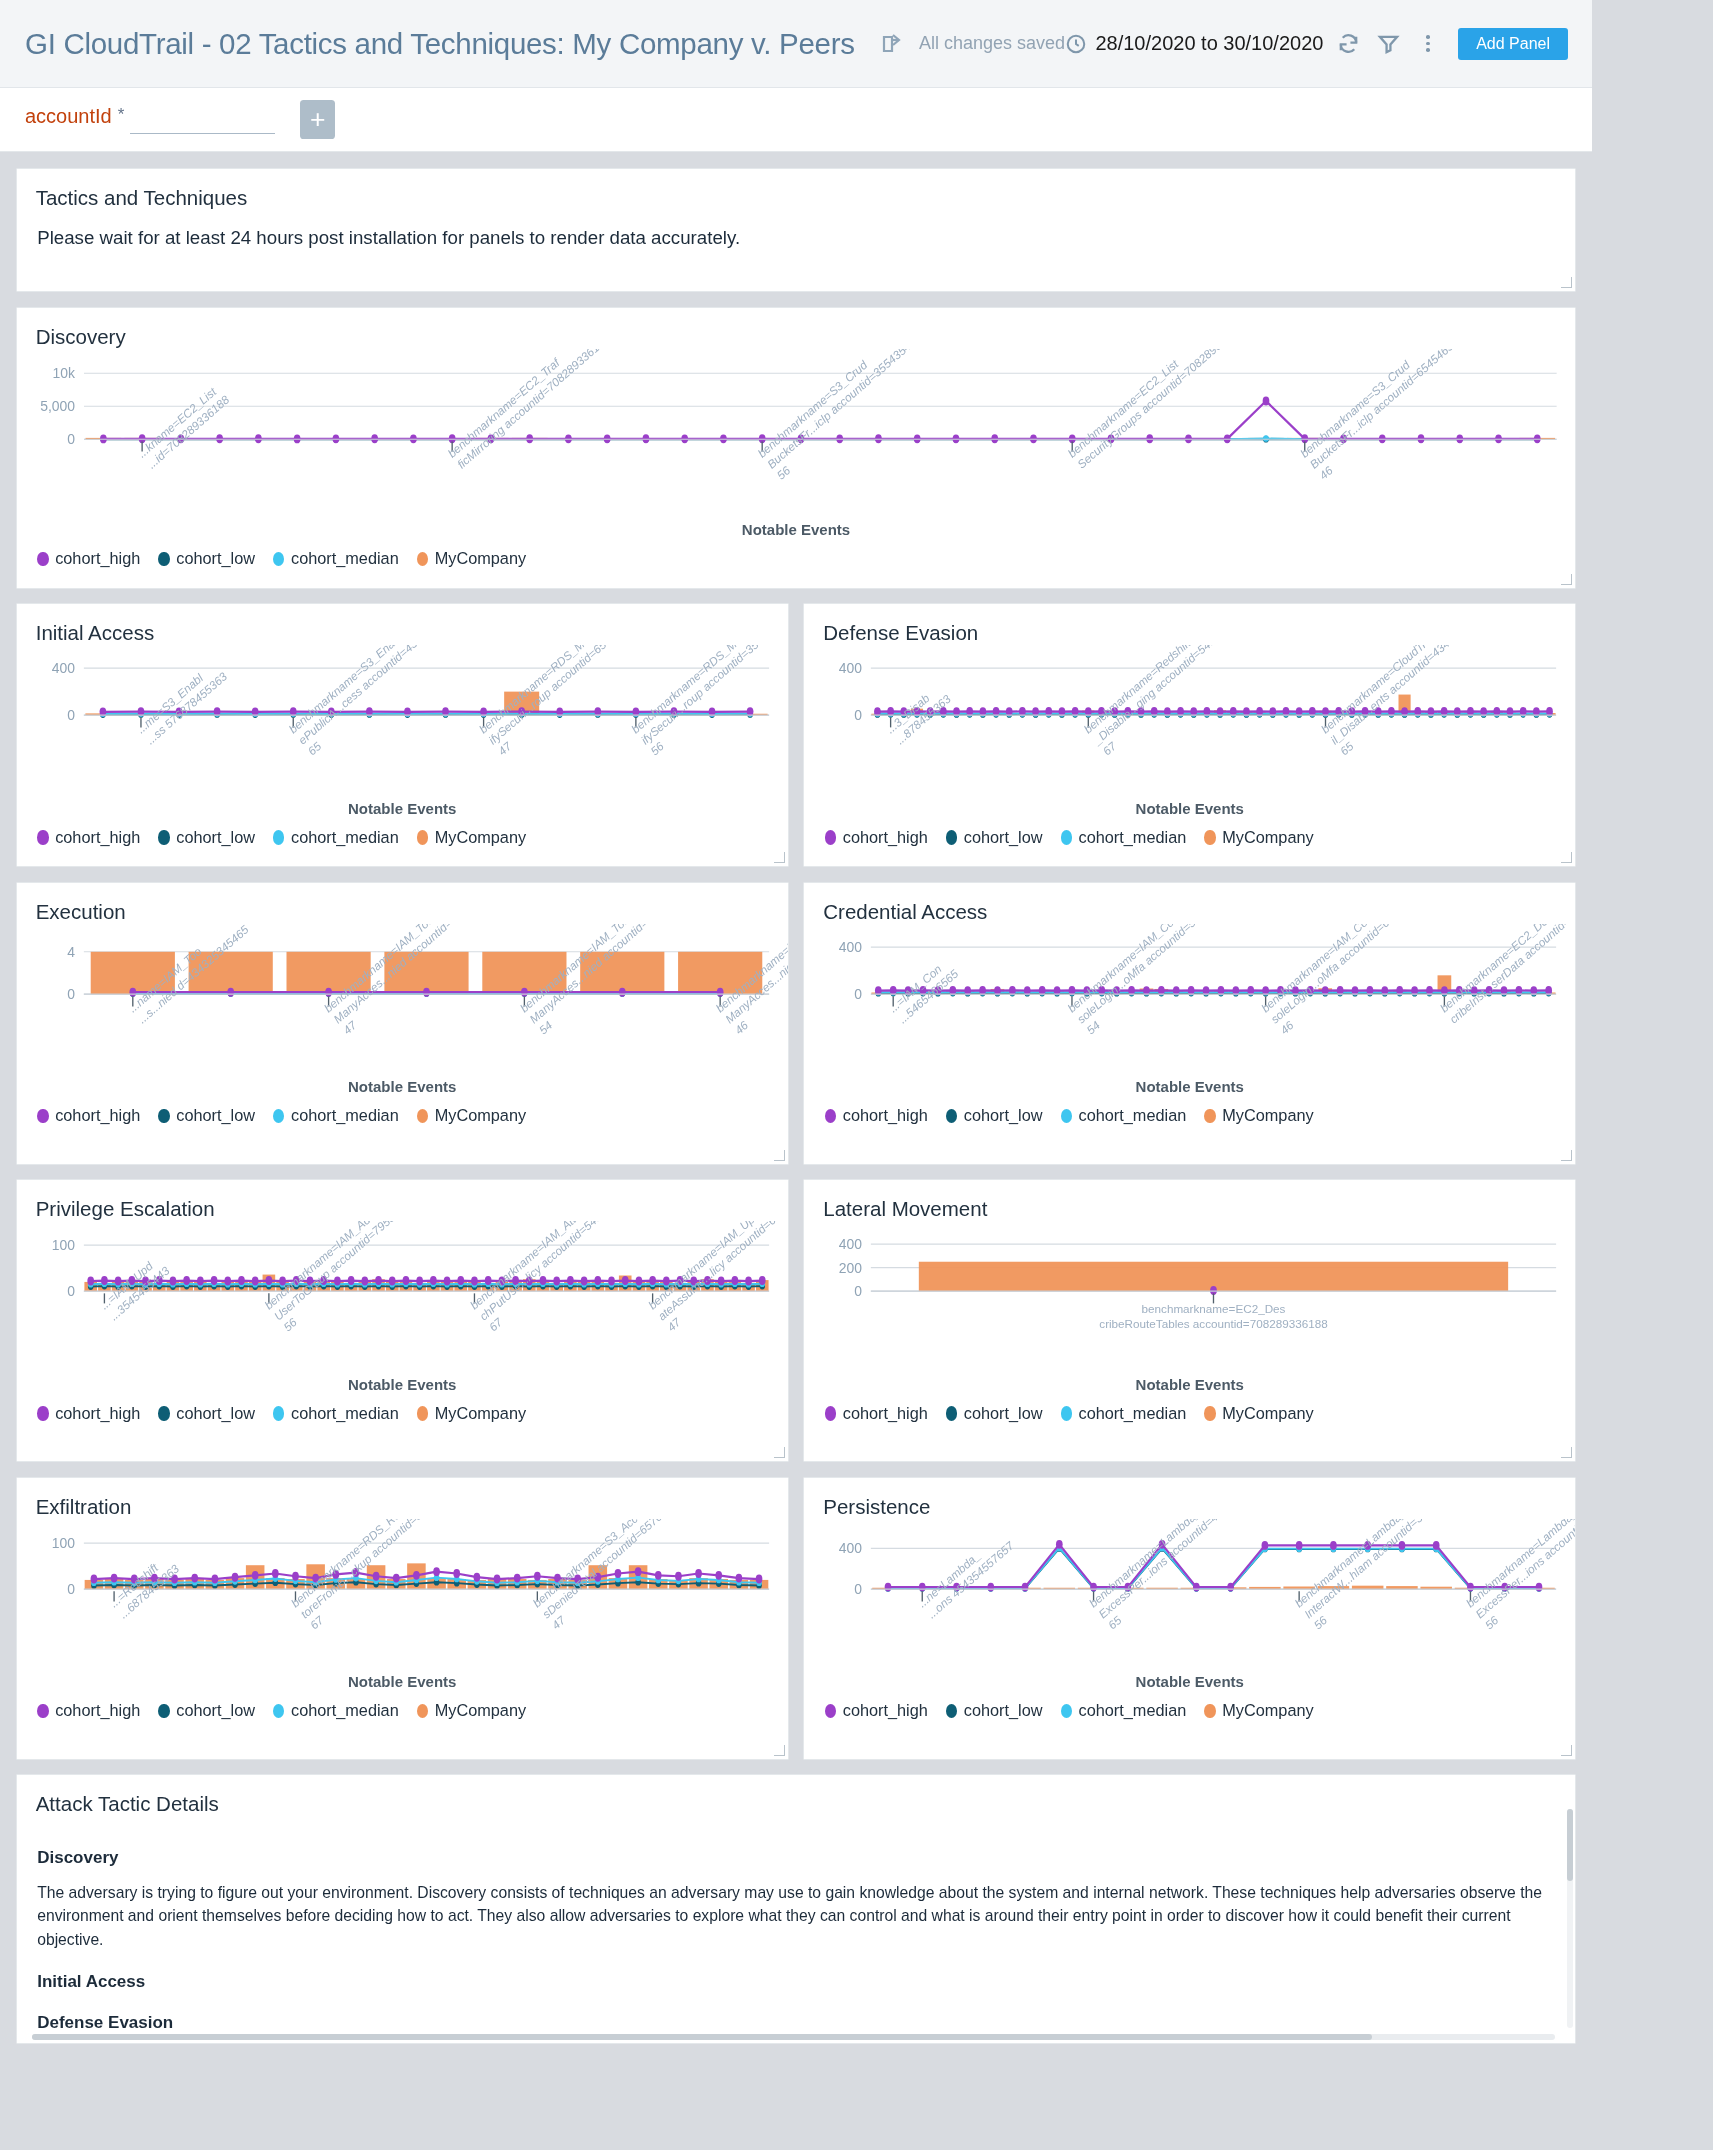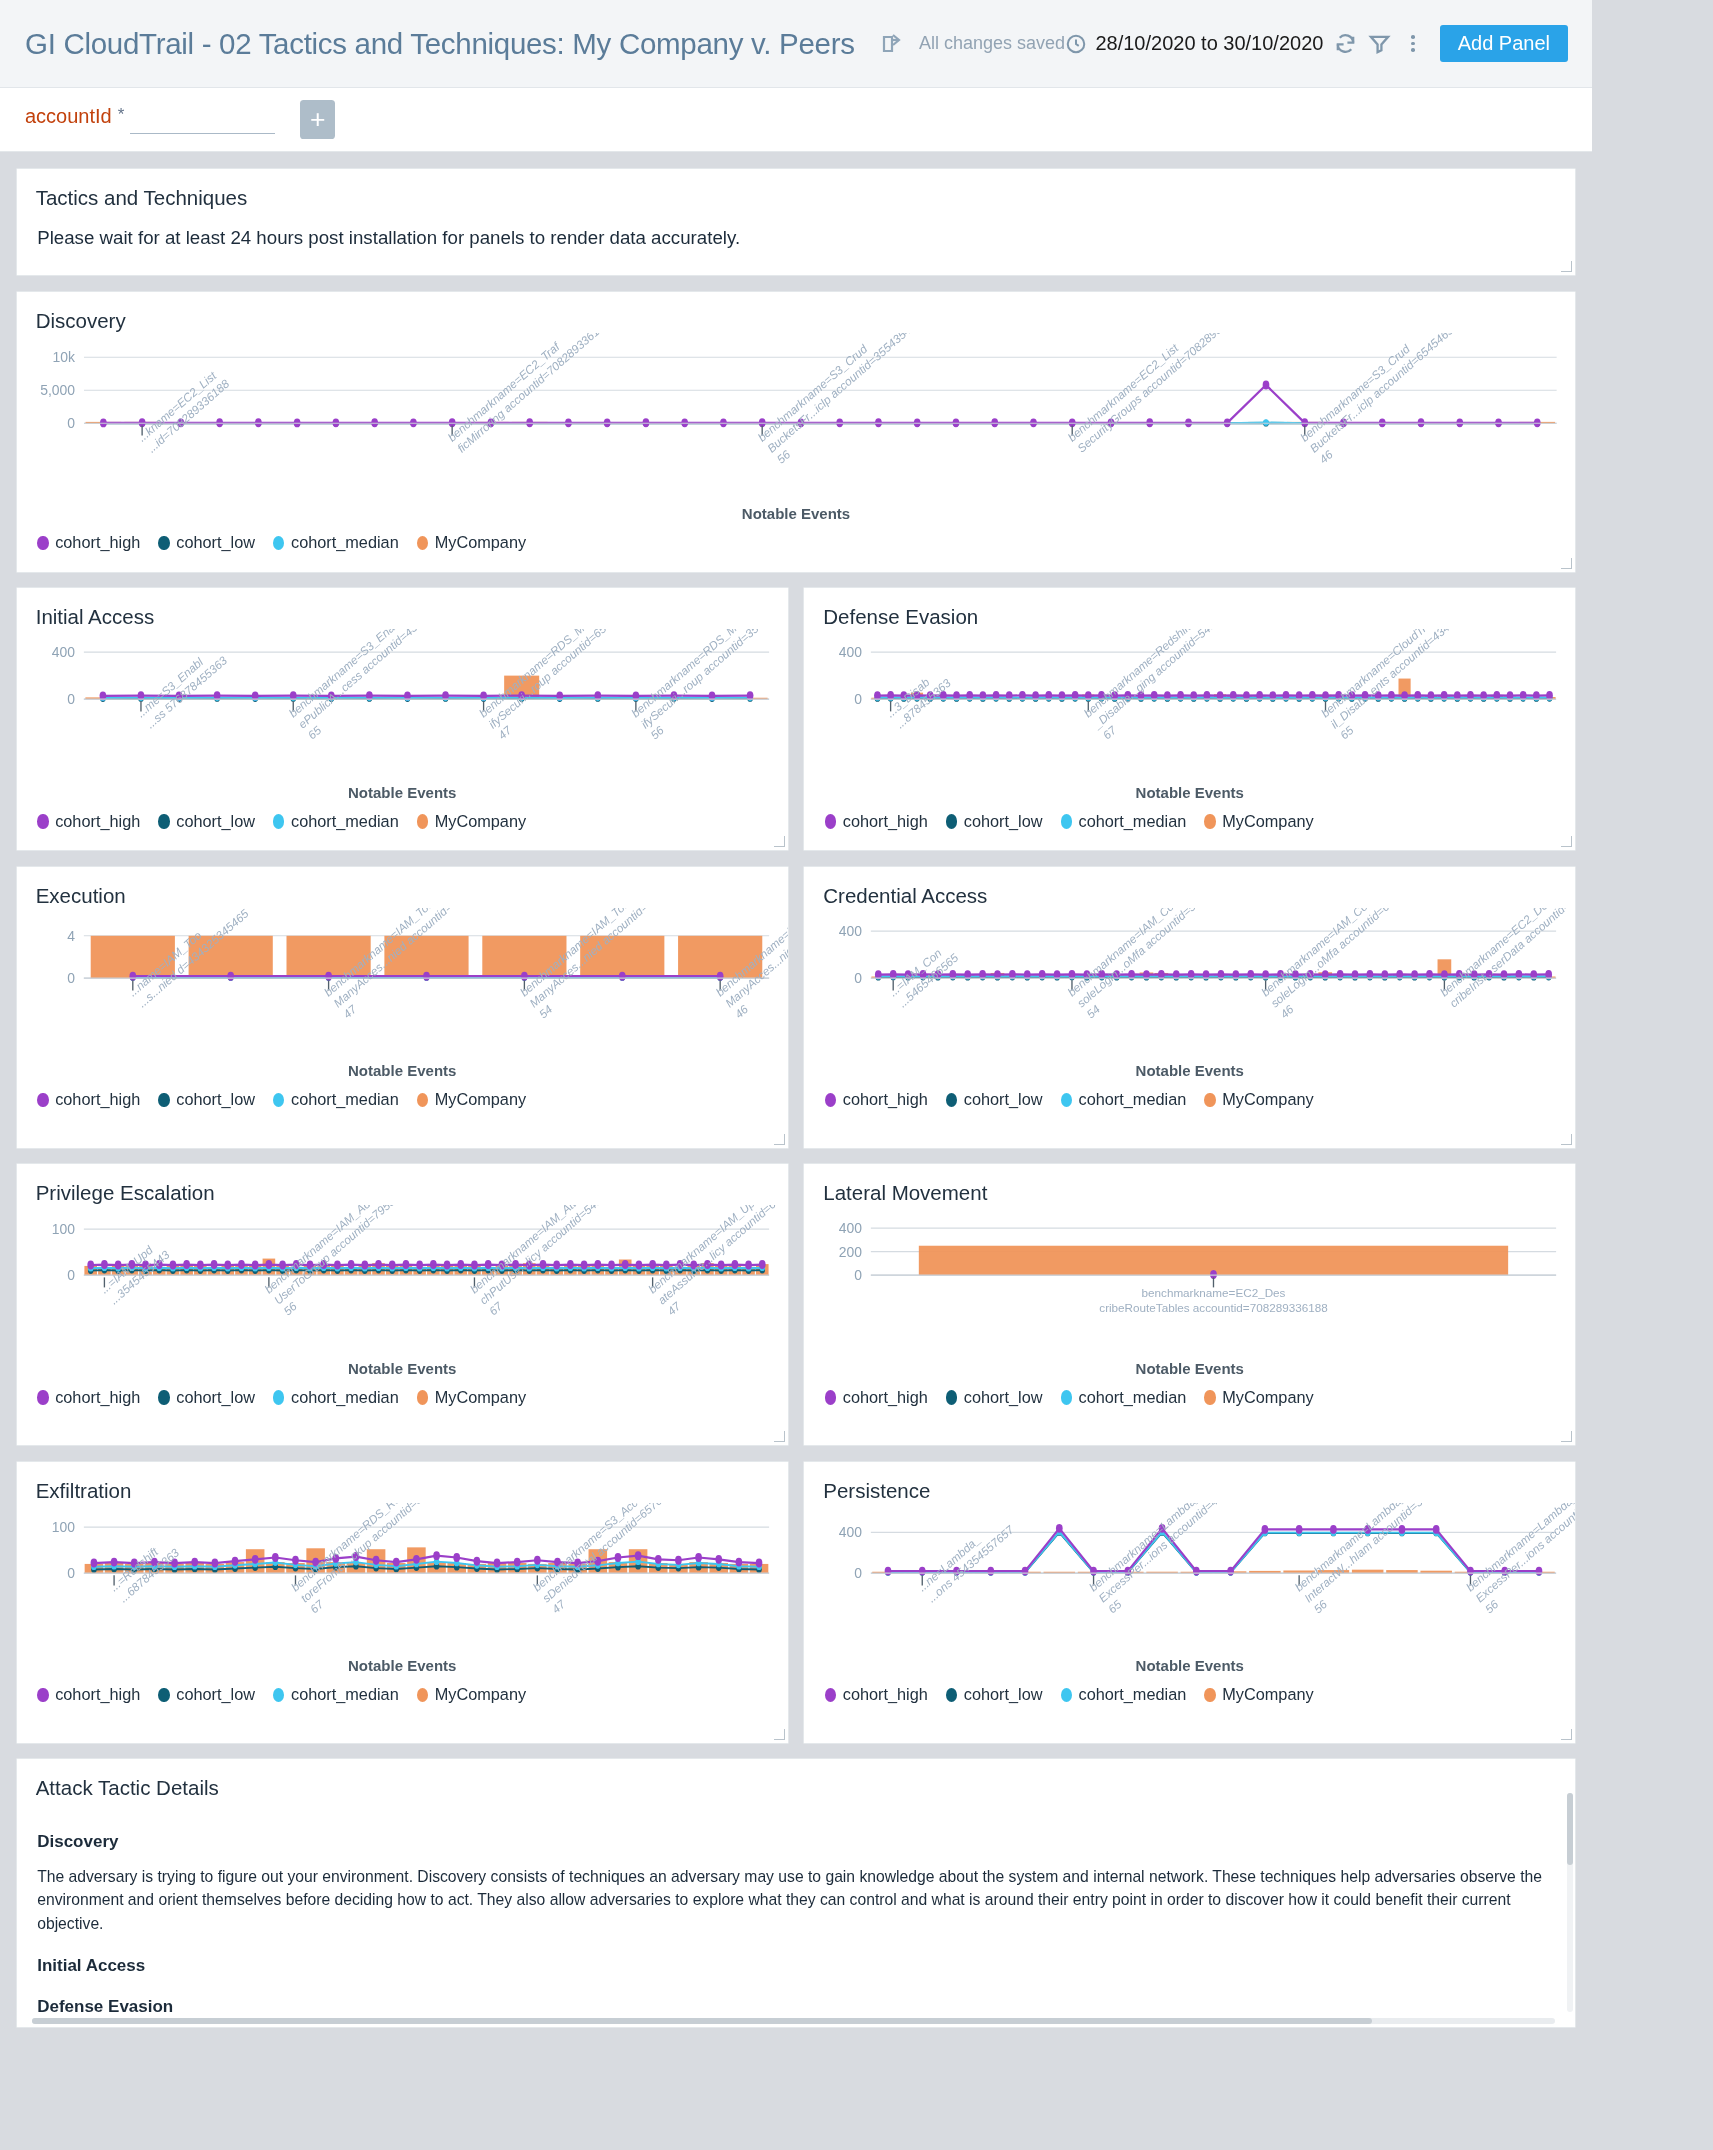--- a/index.html
+++ b/index.html
@@ -54,21 +54,21 @@
     display: flex; align-items: center; justify-content: center;
     cursor: pointer;
   }
   .tool-ic svg { width: 23px; height: 23px; stroke: #7f97ab; fill: none; stroke-width: 2.4; }
   .kebab { display: flex; flex-direction: column; gap: 3px; align-items: center; }
   .kebab i { width: 3.6px; height: 3.6px; border-radius: 50%; background: #7f97ab; display: block; }
   .add-panel {
     margin-left: 15.7px;
     background: #2aa3e8;
     color: #fff;
-    font-size: 20px;
+    font-size: 16px;
     padding: 7px 18px;
     border-radius: 3px;
     border: none;
     cursor: pointer;
     white-space: nowrap;
     font-family: "Liberation Sans", sans-serif;
   }
 
   
   .inputbar {
@@ -120,21 +120,21 @@
   }
 
   
   .grid-wrap { padding: 15.7px 15.7px 0 15.7px; }
   .desc-panel { padding-bottom: 15.7px; margin-bottom: 14.5px; }
   .desc-body { padding: 19px 20.5px 7.2px 20.5px; }
   .desc-line {
     font-size: 18.7px; color: #1c2b3a; line-height: 1.0;
     margin-bottom: 25px;
   }
-  .desc-line:last-child { margin-bottom: 5px; }
+  .desc-line:last-child { margin-bottom: 21px; }
 
   
   .chart-panel { margin-bottom: 14.5px; }
   .row2 { display: flex; gap: 14.5px; margin-bottom: 14.5px; }
   .row2 > .chart-panel { flex: 1 1 0; margin-bottom: 0; }
   .chart-area { position: relative; }
   .plot-svg { display: block; width: 100%; }
   .xaxis-title {
     text-align: center; font-size: 15px; color: #4c5a66;
     font-weight: bold; margin-top: -2.4px;

